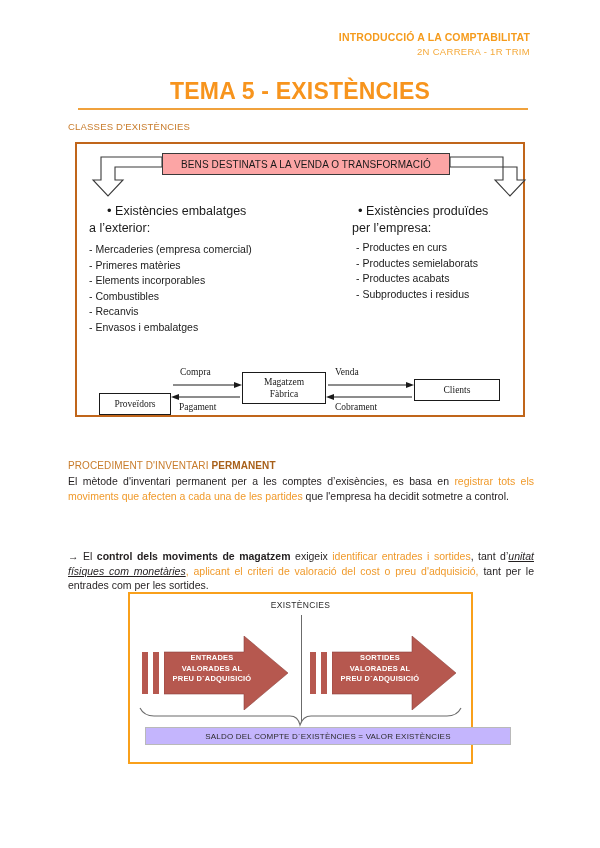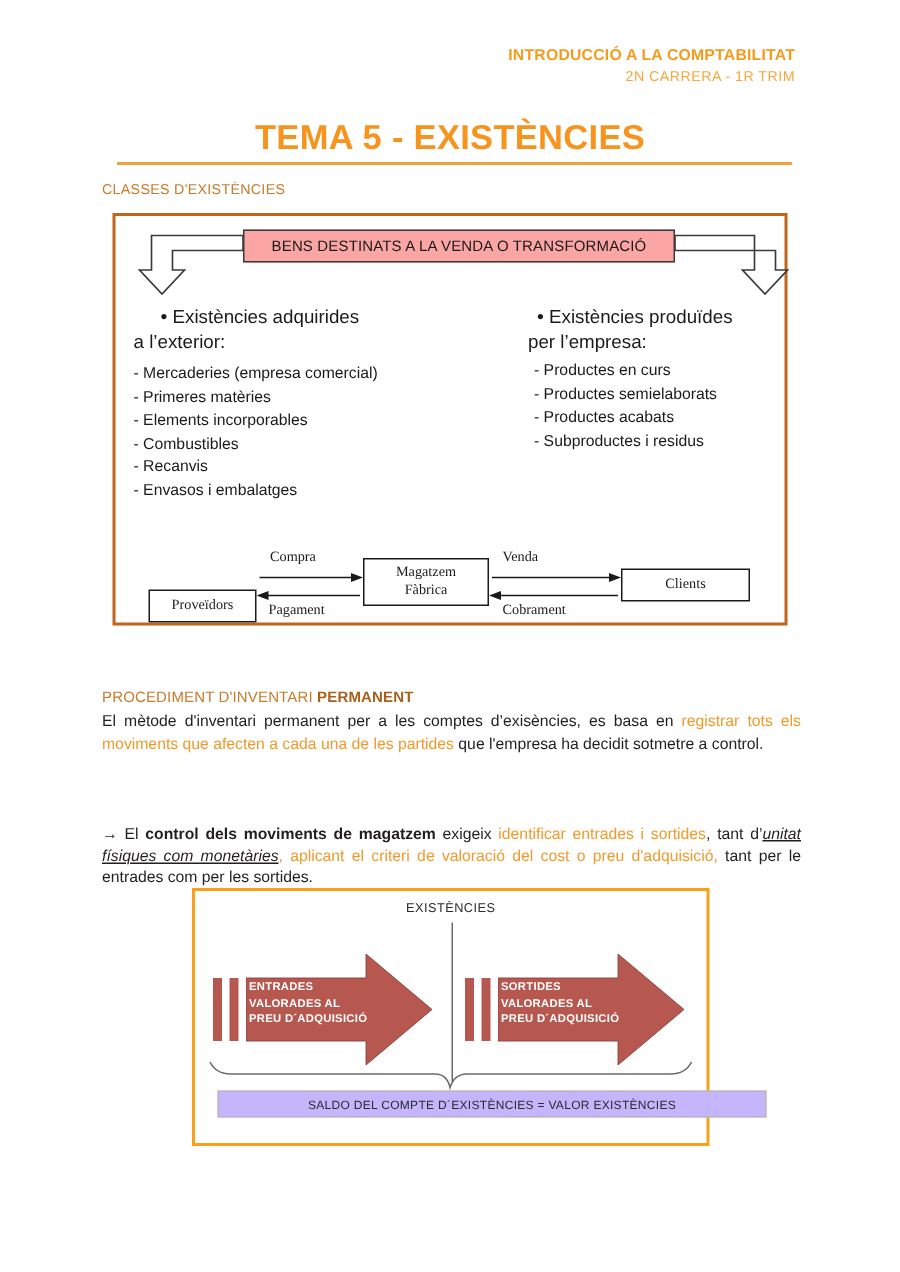--- a/index.html
+++ b/index.html
@@ -242,21 +242,21 @@
     left: 22px;
     top: 0;
     width: 124px;
     height: 74px;
   }
   .arrow-text {
     position: absolute;
     left: 24px;
     top: 17px;
     width: 92px;
-    text-align: left;
+    text-align: center;
     font-size: 7.5px;
     line-height: 10.5px;
     color: #ffffff;
     letter-spacing: 0.2px;
     z-index: 2;
     font-weight: bold;
   }
   .brace {
     position: absolute;
     left: 8px;
@@ -300,21 +300,21 @@
     <path d="M 85 13 L 24 13 L 24 36 L 16 36 L 31 52 L 46 36 L 38 36 L 38 23 L 85 23 Z" fill="#ffffff" stroke="#3a3a3a" stroke-width="1.1"></path>
 
     <path d="M 373 13 L 426 13 L 426 36 L 418 36 L 433 52 L 448 36 L 440 36 L 440 23 L 373 23 Z" fill="#ffffff" stroke="#3a3a3a" stroke-width="1.1"></path>
   </svg>
 
   <div class="headbox">BENS DESTINATS A LA VENDA O TRANSFORMACIÓ</div>
 
   <div class="col-left">
     <div class="bullet-head">
       <span class="bullet-dot">•</span>
-      <span>Existències adquirides</span>
+      <span>Existències embalatges</span>
     </div>
     <div class="bullet-head bullet-head2">
       <span>a l’exterior:</span>
     </div>
     <div class="items">
       <div class="item">- Mercaderies (empresa comercial)</div>
       <div class="item">- Primeres matèries</div>
       <div class="item">- Elements incorporables</div>
       <div class="item">- Combustibles</div>
       <div class="item">- Recanvis</div>

